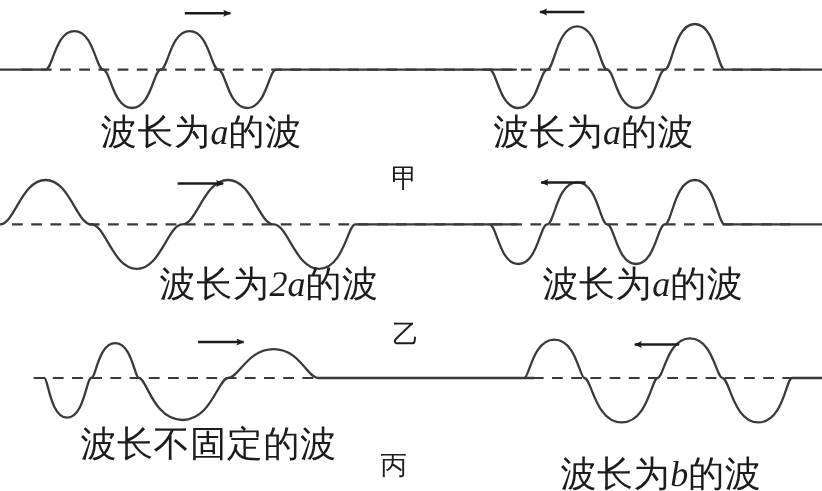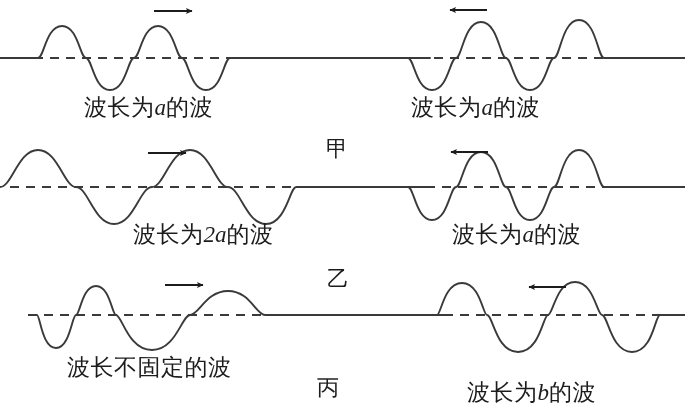--- a/index.html
+++ b/index.html
@@ -25,21 +25,21 @@
     height: 409px;
   }
   .lbl {
     position: absolute;
     white-space: nowrap;
     color: #1c1c1c;
     font-family: "Liberation Serif", "DejaVu Serif", serif;
     letter-spacing: 0.5px;
   }
   .cn {
-    font-size: 23px;
+    font-size: 30px;
     line-height: 1;
   }
   .cn .it {
     font-style: italic;
     font-family: "Liberation Serif", "DejaVu Serif", serif;
     letter-spacing: 0;
   }
   .rowname {
     font-size: 22px;
     line-height: 1;

